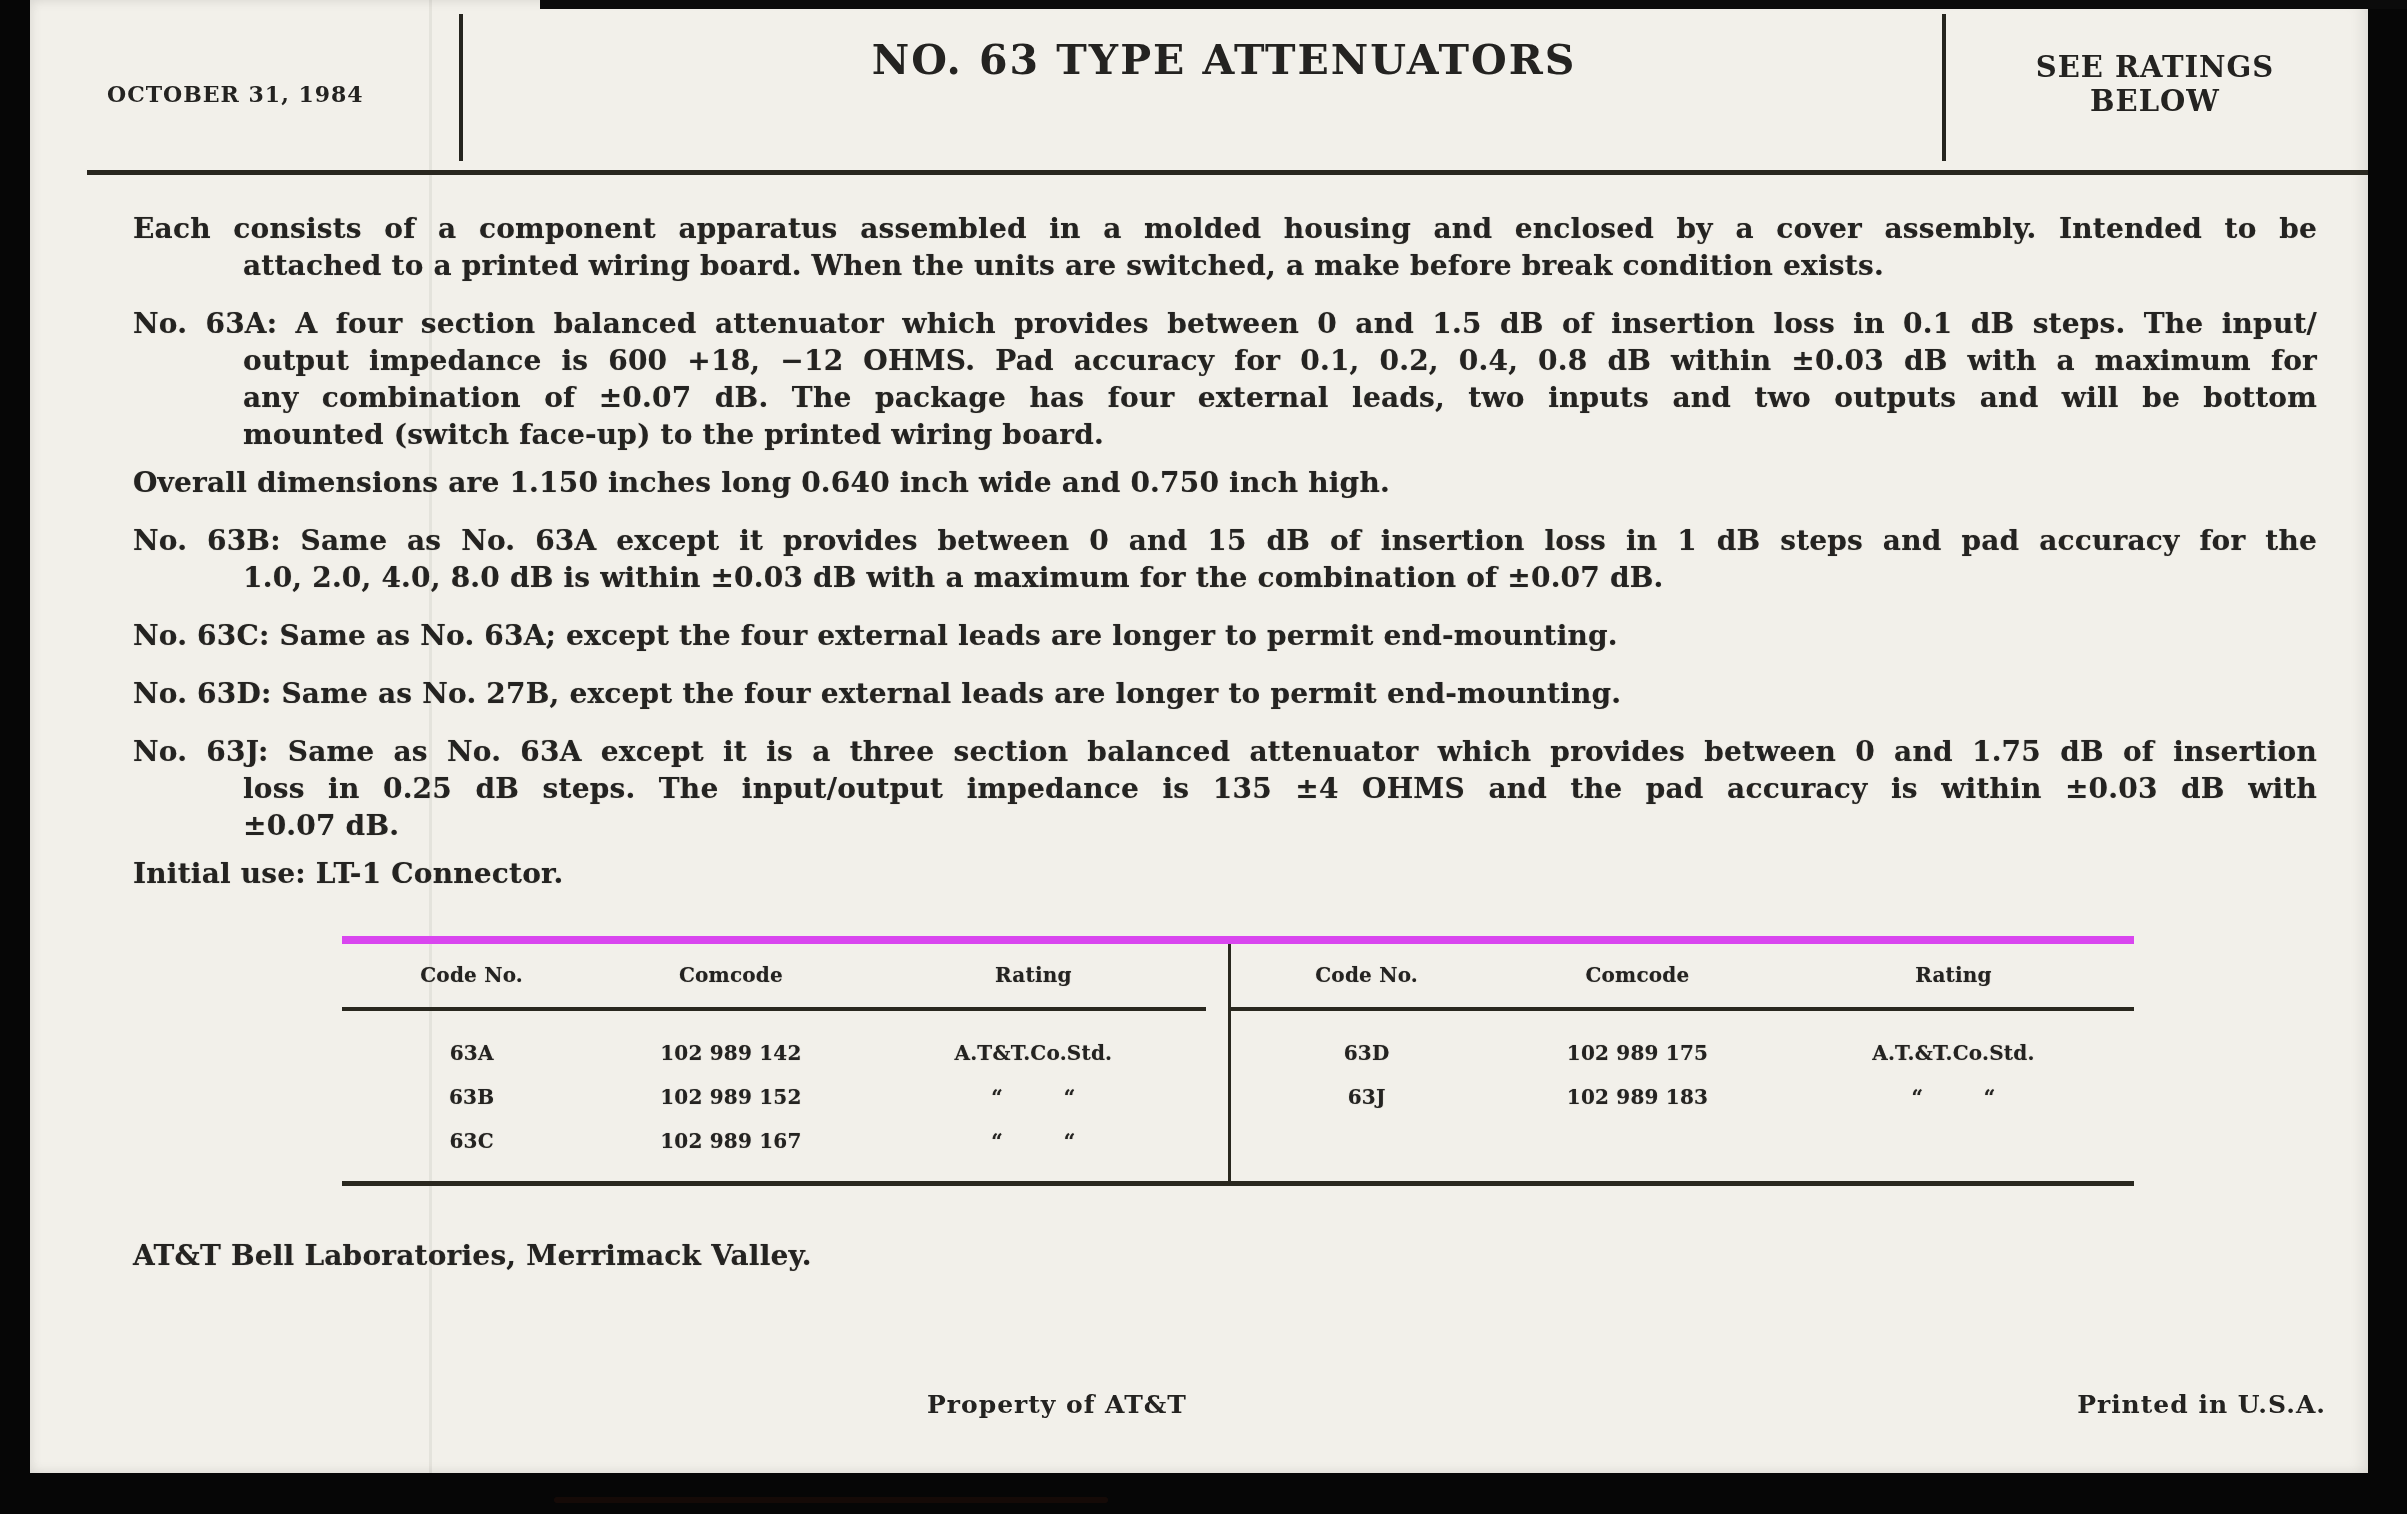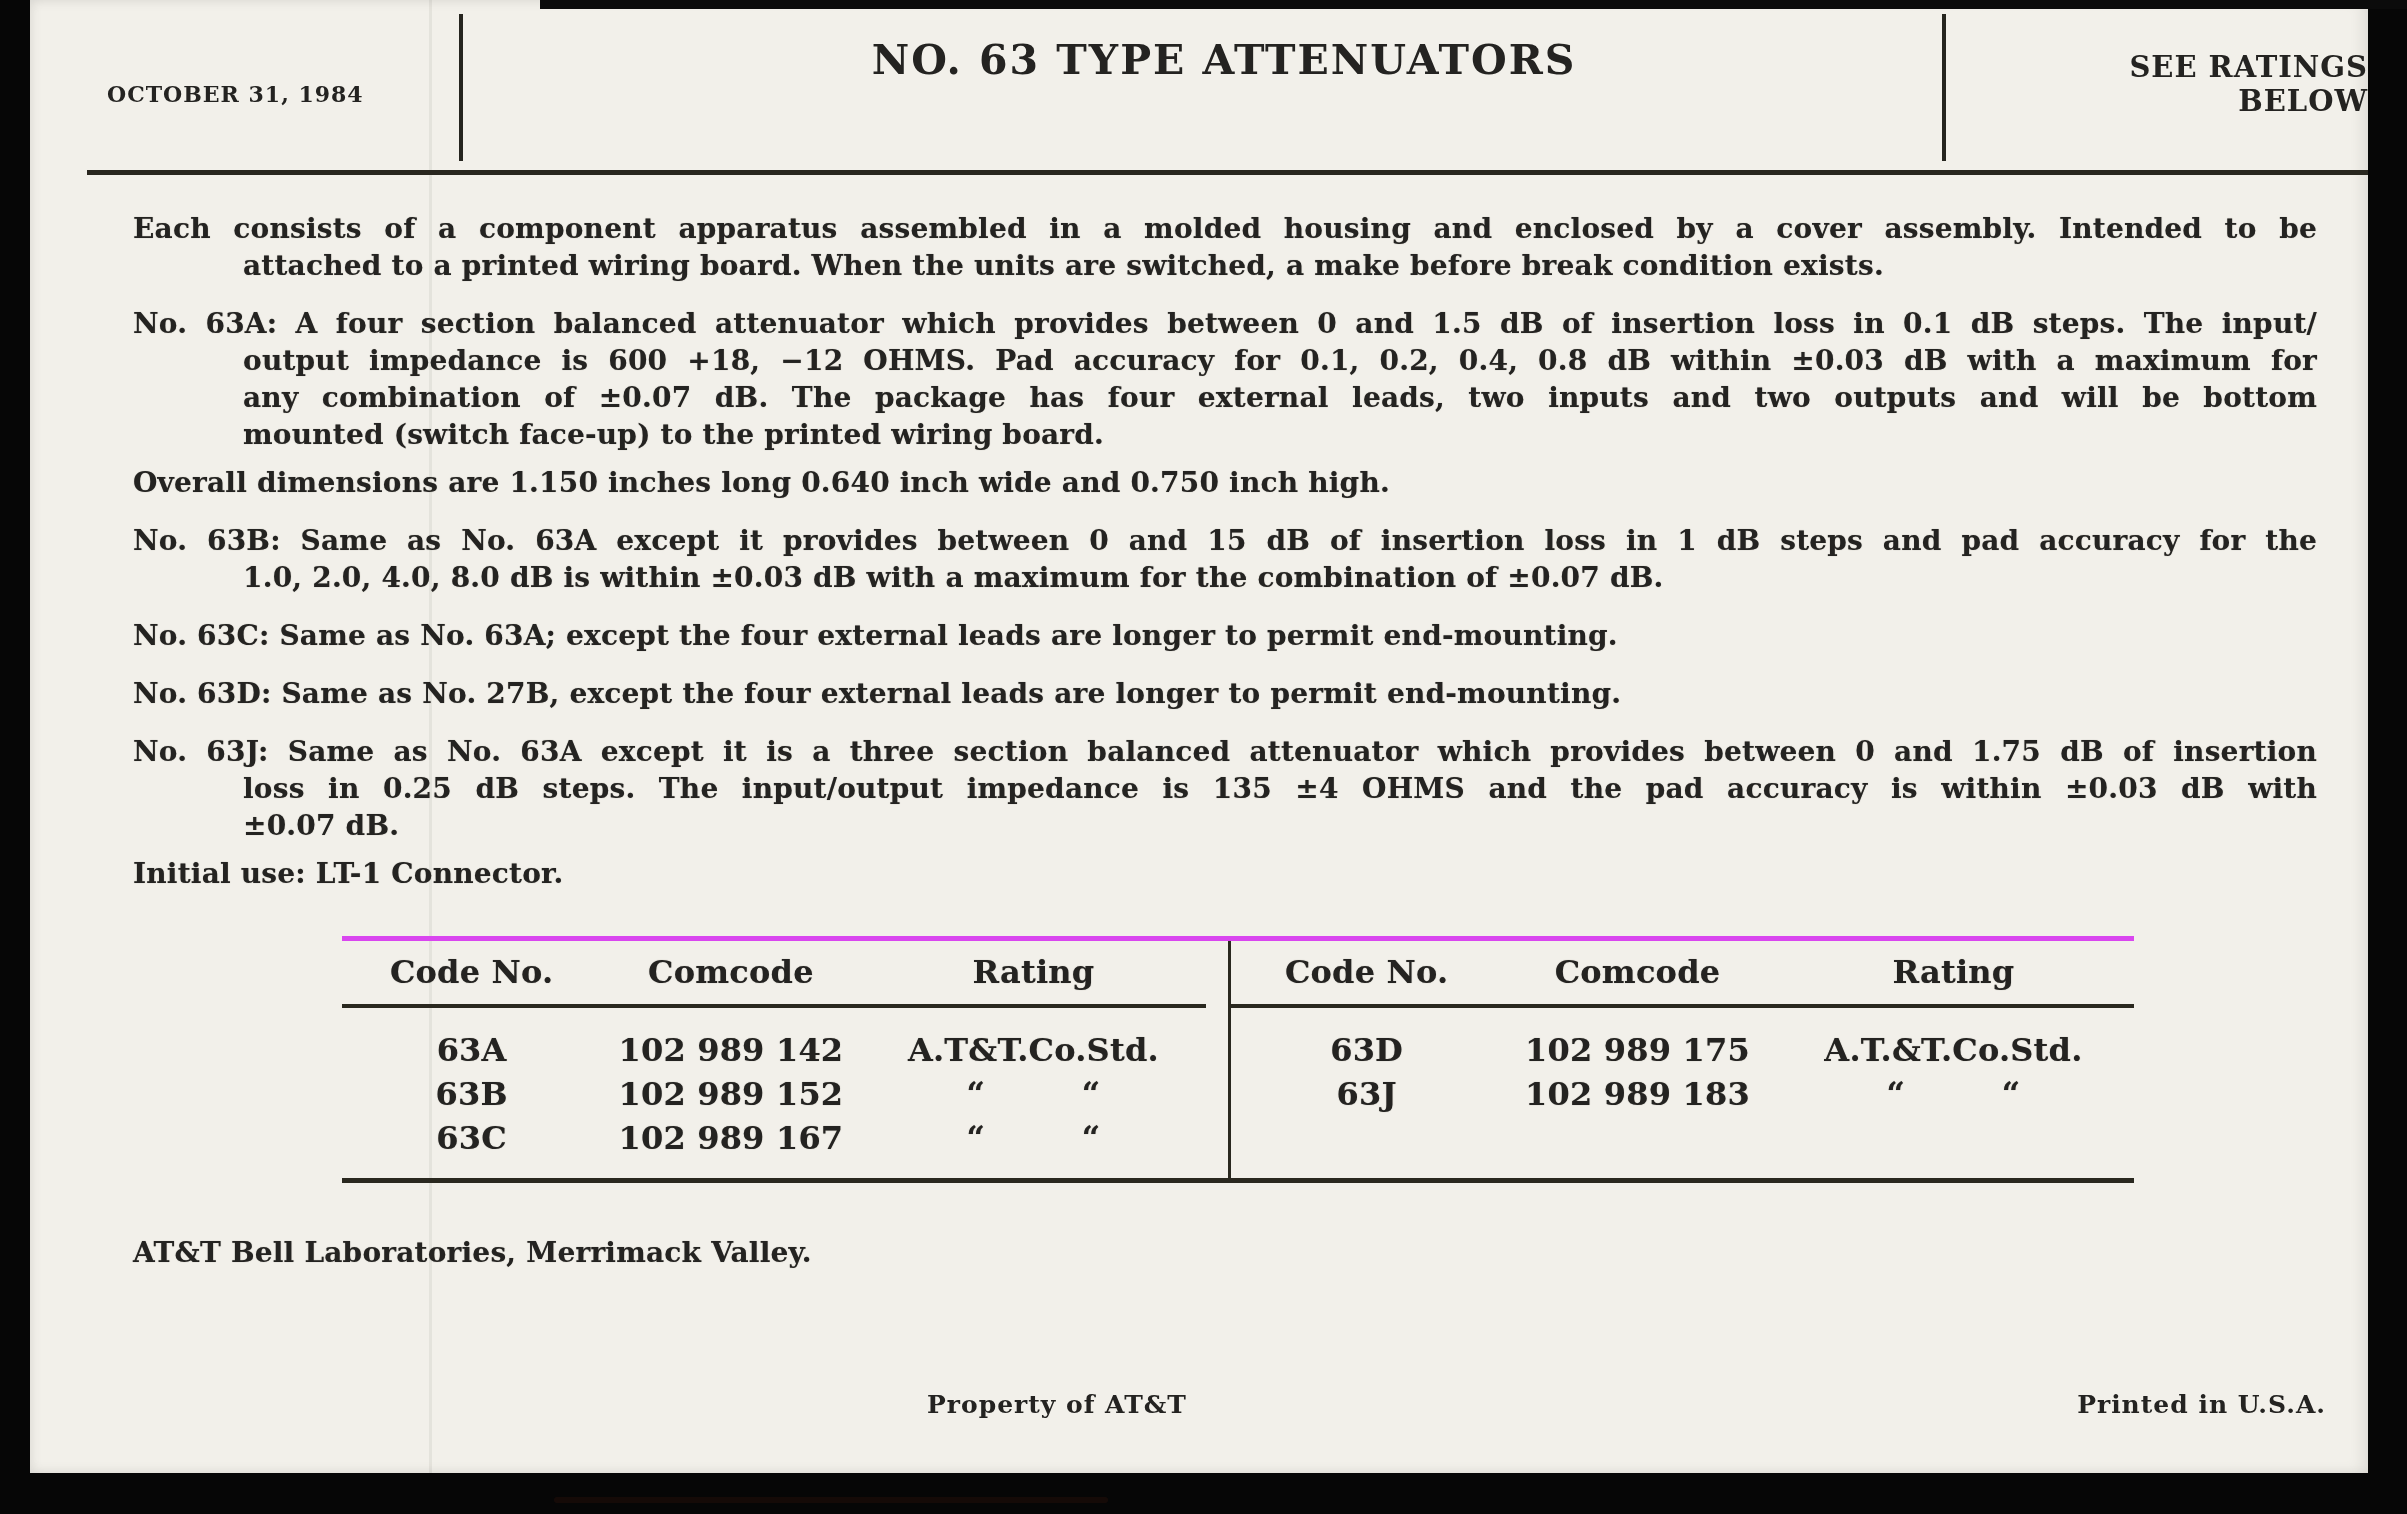--- a/index.html
+++ b/index.html
@@ -14,40 +14,40 @@
     background:#f2f0ea;
     box-shadow: inset -6px 0 14px rgba(0,0,0,0.08), inset 4px 0 10px rgba(0,0,0,0.05);
   }
   .scan-top-strip { position:absolute; top:0; left:540px; right:0; height:9px; background:#0b0b0b; z-index:5; }
   .fold-line { position:absolute; top:0; bottom:0; left:399px; width:3px; background:rgba(60,55,45,0.07); }
   .bottom-streak { position:absolute; left:554px; bottom:12px; width:554px; height:6px; background:#1c0d09; opacity:.7; border-radius:3px; }
 
   
   .hdr-date { position:absolute; left:77px; top:81px; font-size:22px; letter-spacing:1px; }
   .hdr-title { position:absolute; left:0; right:0; top:36px; text-align:center; font-size:41px; letter-spacing:2px; padding-left:50px; }
-  .hdr-note { position:absolute; left:1912px; right:0; top:50px; text-align:right; font-size:29px; line-height:34px; letter-spacing:1px; }
+  .hdr-note { position:absolute; left:1912px; right:0; top:50px; text-align:center; font-size:29px; line-height:34px; letter-spacing:1px; }
   .hdr-div { position:absolute; top:14px; height:147px; width:4px; background:#26251f; }
   .hdr-div.d1 { left:429px; }
   .hdr-div.d2 { left:1912px; }
   .hdr-rule { position:absolute; top:170px; left:57px; right:0; height:5px; background:#29271f; }
 
   
   .content { position:absolute; left:103px; top:210px; width:2184px; font-size:28px; line-height:37px; letter-spacing:0.2px; }
   .content, .table-wrap { text-shadow: 0 0 1px rgba(40,35,25,0.4); }
   .para { margin:0 0 21px 0; }
   .para.attached { margin-top:-10px; }
   .para.sub { }
   .line { text-align:justify; text-align-last:justify; }
   .para .line:last-child { text-align-last:left; }
   .hang .line + .line { padding-left:110px; }
   .hang-sm .line + .line { padding-left:60px; }
 
   
   .table-wrap { margin:44px 0 0 209px; width:1792px; display:flex;
-    border-top:5px solid #d946ef; border-bottom:5px solid #2a281f; font-size:32px;gap:22px; }
+    border-top:8px solid #d946ef; border-bottom:5px solid #2a281f; font-size:20px;gap:22px; }
   .t-half { width:874px; }
   .t-half.right { width:913px; border-left:3px solid #2a281f; }
   .t-head { display:grid; grid-template-columns:30% 30% 40%; align-items:center; height:63px; border-bottom:4px solid #2a281f; }
   .t-body { height:150px; padding-top:20px; }
   .t-row { display:grid; grid-template-columns:30% 30% 40%; height:44px; align-items:center; }
   .t-cell { text-align:center; white-space:pre; }
 
   
   .foot-center { position:absolute; left:897px; top:1390px; font-size:25px; letter-spacing:1px; }
   .foot-right  { position:absolute; right:42px; top:1390px; font-size:25px; letter-spacing:1px; }

